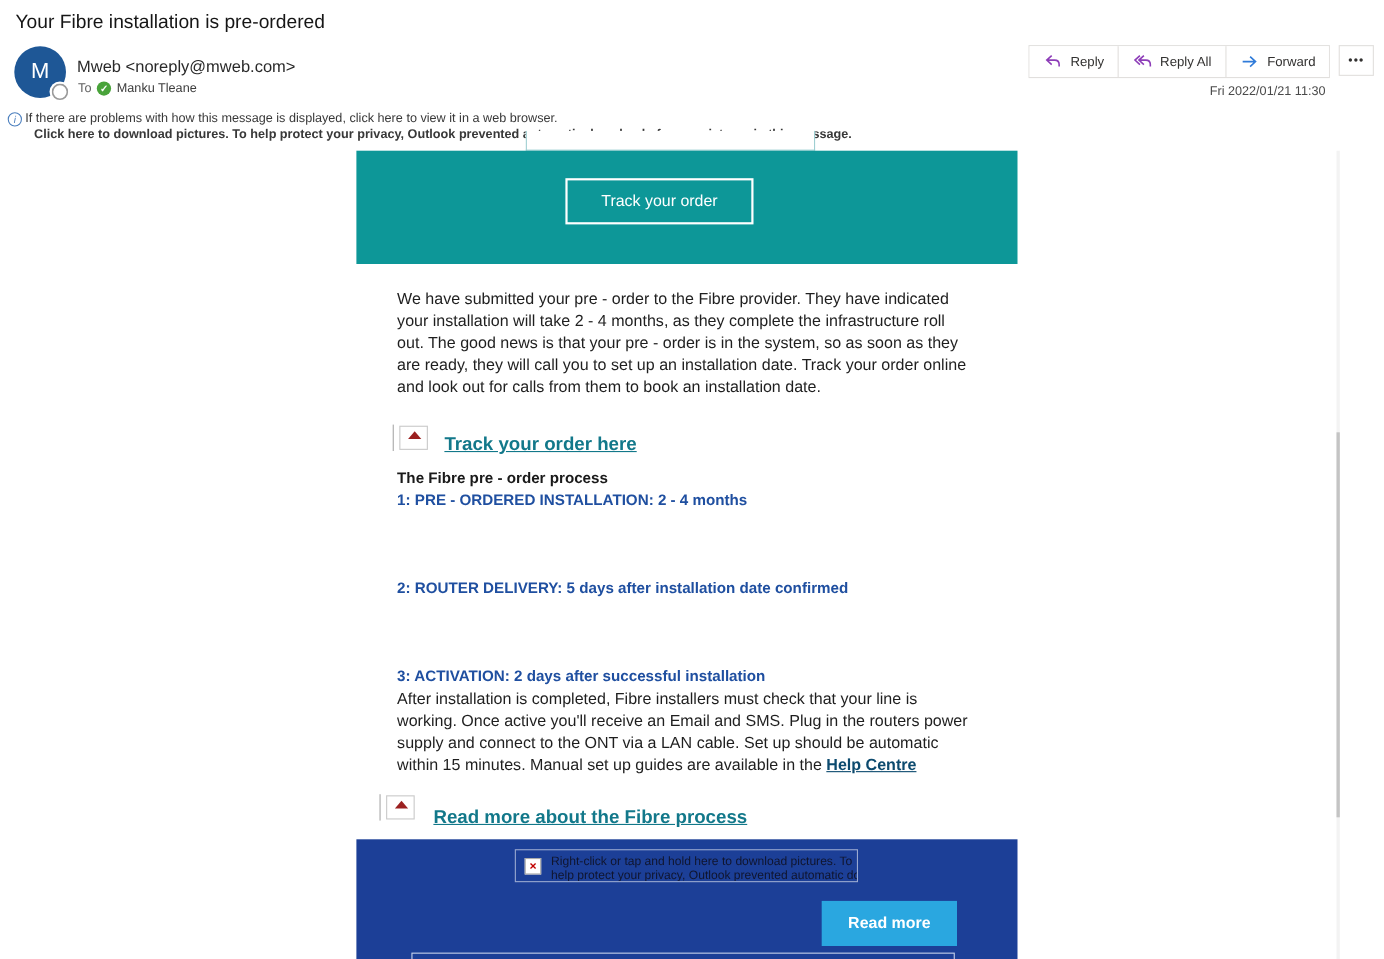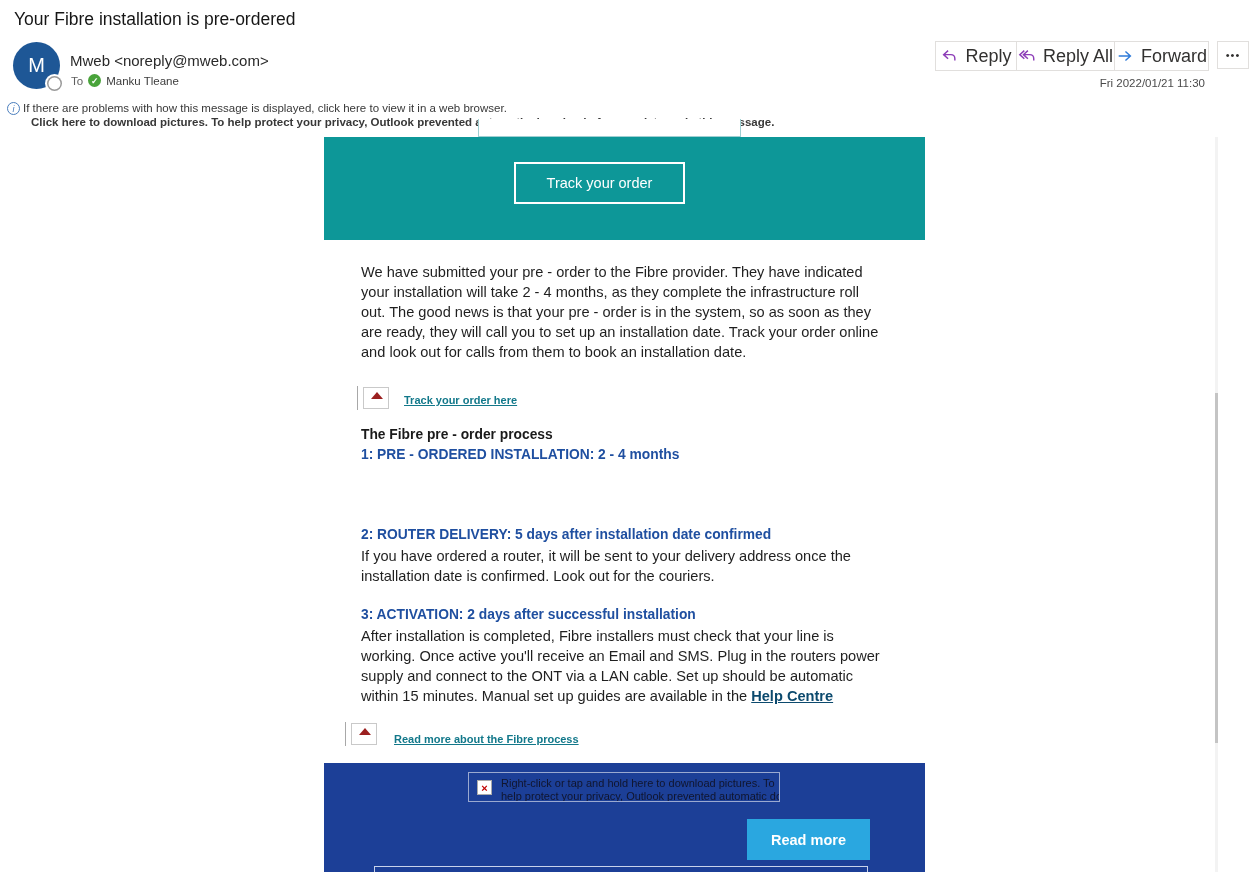--- a/index.html
+++ b/index.html
@@ -18,21 +18,21 @@
   .to-row { position:absolute; left:71px; top:74px; font-size:11.5px; color:#5f5f5f;
             display:flex; align-items:center; gap:5px; }
   .check { width:13px; height:13px; border-radius:50%; background:#49a33a; color:#fff;
            font-size:9px; font-weight:bold; display:inline-flex; align-items:center;
            justify-content:center; }
   .recipient { color:#3c3c3c; }
 
   .actions { position:absolute; left:935px; top:41px; display:flex; }
   .btn-group { display:flex; border:1px solid #e1dfdd; background:#fff; }
   .act-btn { display:flex; align-items:center; justify-content:center; gap:7px; height:28px;
-             background:#fff; border:none; border-left:1px solid #e1dfdd; font-size:18px;
+             background:#fff; border:none; border-left:1px solid #e1dfdd; font-size:12px;
              color:#323130; cursor:pointer; font-family:inherit; }
   .act-btn:first-child { border-left:none; }
   .act-btn.reply { width:80px; } .act-btn.replyall { width:98px; } .act-btn.forward { width:94px; }
   .more-btn { margin-left:8px; width:32px; height:28px; border:1px solid #e1dfdd; background:#fff;
               color:#323130; font-size:11px; letter-spacing:1px; cursor:pointer; }
   .date { position:absolute; right:13px; top:77px; font-size:11.5px; color:#4a4a4a; }
 
   
   .info-icon { position:absolute; left:7px; top:102px; width:13px; height:13px; border-radius:50%;
                border:1px solid #4a7ebd; color:#4a7ebd; font-size:9px; font-style:italic;
@@ -55,21 +55,21 @@
   .intro { top:262px; }
 
   .ph-line { position:absolute; width:1px; height:24px; background:#a8a8a8; }
   .ph-icon { position:absolute; width:26px; height:22px; background:#fff; border:1px solid #c9c9c9; }
   .ph-icon .mountain { position:absolute; left:7px; top:4px; width:0; height:0;
         border-left:6px solid transparent; border-right:6px solid transparent;
         border-bottom:7px solid #9b2020; }
   .line1 { left:357px; top:386px; } .box1 { left:363px; top:387px; }
   .line2 { left:345px; top:722px; } .box2 { left:351px; top:723px; }
 
-  .teal-link { position:absolute; font-size:11px; font-weight:bold; color:#12788a;
+  .teal-link { position:absolute; font-size:17px; font-weight:bold; color:#12788a;
                text-decoration:underline; cursor:pointer; }
   .tl1 { left:404px; top:394px; } .tl2 { left:394px; top:733px; }
 
   .process-title { position:absolute; left:361px; top:427px; font-size:13.8px; font-weight:bold; color:#1a1a1a; }
   .step-h { position:absolute; left:361px; font-size:13.8px; font-weight:bold; color:#1f4fa0; }
   .sh1 { top:447px; } .sh2 { top:527px; } .sh3 { top:607px; }
   .sb1 { top:466px; } .sb2 { top:546px; width:505px; } .sb3 { top:626px; width:527px; }
   .help-link { color:#0c4a6e; font-weight:bold; text-decoration:underline; cursor:pointer; }
 
   
@@ -153,21 +153,20 @@
   <span class="ph-icon box1">
       <span class="mountain"></span>
     </span>
   <a class="teal-link tl1">Track your order here</a>
 
   <div class="process-title">The Fibre pre - order process</div>
 
   <div class="step-h sh1">1: PRE - ORDERED INSTALLATION: 2 - 4 months</div>
 
   <div class="step-h sh2">2: ROUTER DELIVERY: 5 days after installation date confirmed</div>
-  <p class="para sb2">If you have ordered a router, it will be sent to your delivery address once the installation date is confirmed. Look out for the couriers.</p>
 
   <div class="step-h sh3">3: ACTIVATION: 2 days after successful installation</div>
   <p class="para sb3"><span>After installation is completed, Fibre installers must check that your line is working. Once active you'll receive an Email and SMS. Plug in the routers power supply and connect to the ONT via a LAN cable. Set up should be automatic within 15 minutes. Manual set up guides are available in the </span><a class="help-link">Help Centre</a></p>
 
   <span class="ph-line line2"></span>
   <span class="ph-icon box2">
       <span class="mountain"></span>
     </span>
   <a class="teal-link tl2">Read more about the Fibre process</a>
 

